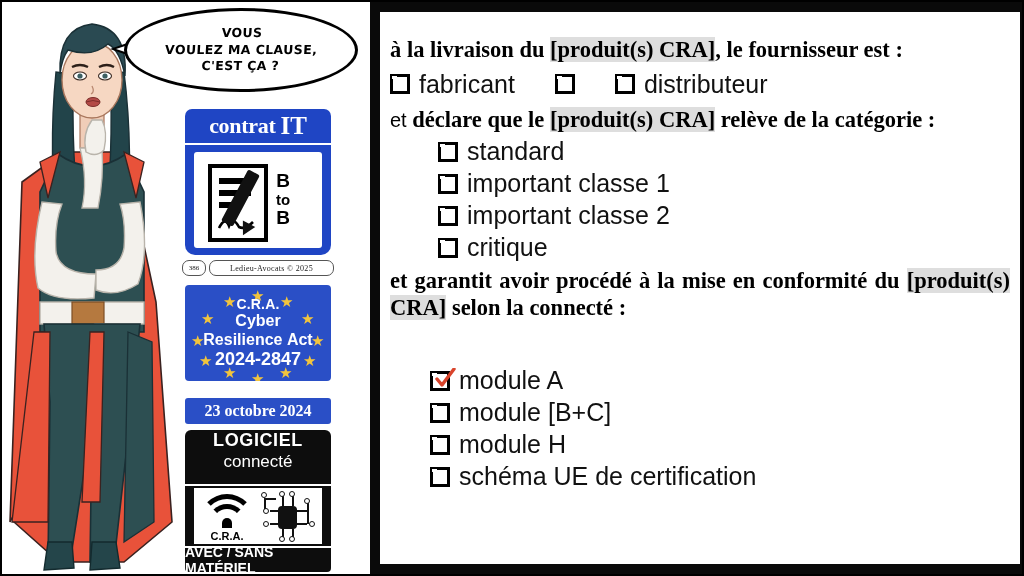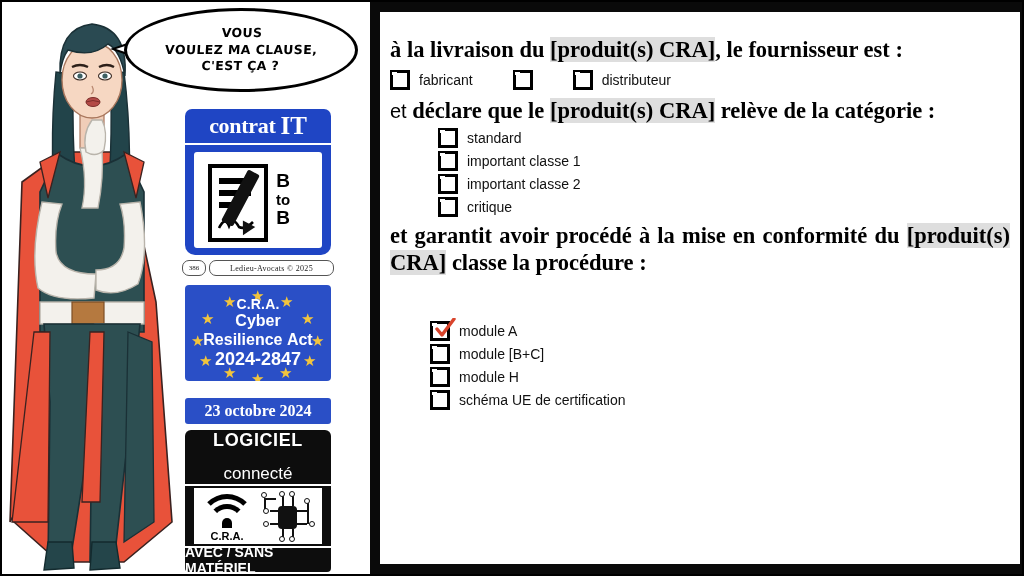--- a/index.html
+++ b/index.html
@@ -91,21 +91,21 @@
   #cra-text .l1{font-size:14px;font-weight:900;letter-spacing:.2px;}
   #cra-text .yr{font-size:18px;font-weight:700;}
   #cra-date{position:absolute;left:183px;top:396px;width:146px;height:26px;
     background:#2a4fc6;border-radius:3px;display:flex;align-items:center;
     justify-content:center;font-family:"Liberation Serif",serif;
     font-weight:700;font-size:16px;color:#fff;}
 
   
   #logiciel-card{position:absolute;left:183px;top:428px;width:146px;height:144px;}
   #logiciel-head{width:100%;height:54px;background:#0d0d0d;border-radius:6px 6px 0 0;
-    display:flex;flex-direction:column;align-items:center;justify-content:space-between;}
+    display:flex;flex-direction:column;align-items:center;justify-content:flex-start;}
   #logiciel-head .l1{font-family:"Liberation Sans",sans-serif;font-weight:900;
     font-size:18px;color:#fff;letter-spacing:.6px;}
   #logiciel-head .l2{font-family:"Liberation Sans",sans-serif;font-weight:400;
     font-size:17px;color:#fff;margin-top:1px;}
   #logiciel-body{width:100%;height:60px;background:#0d0d0d;margin-top:2px;
     position:relative;}
   #logiciel-white{position:absolute;left:9px;top:2px;width:128px;height:56px;
     background:#fff;display:flex;align-items:center;}
   #wifi-box{position:relative;width:58px;height:52px;margin-left:4px;}
   .wifi-arc{position:absolute;border:5px solid #000;border-bottom-color:transparent;
@@ -135,21 +135,21 @@
     margin:0 0 4px 0;
   }
   .para .light{font-family:"Liberation Sans",sans-serif;font-weight:400;font-size:20px;}
   .hl{background:#dedede;}
 
   .opt-row{display:flex;align-items:center;gap:9px;margin:3px 0;}
   .opt-inline{display:flex;align-items:center;gap:40px;margin:6px 0 8px 0;}
   .opt-inline .opt-row{margin:0;}
   .opt-indent{margin-left:48px;}
   .opt-label{font-family:"Liberation Sans",sans-serif;font-weight:400;
-    font-size:14px;color:#111;}
+    font-size:25px;color:#111;}
 
   .cb{position:relative;width:20px;height:20px;flex:0 0 20px;
       border:3.5px solid #000;box-sizing:border-box;background:#fff;}
   .cb::after{content:"";position:absolute;left:-1px;top:-1px;width:5px;height:3px;
       background:#fff;}
   .cb.checked .tick{position:absolute;left:1px;top:-6px;width:22px;height:20px;}
 </style>
 </head>
 <body>
 
@@ -359,21 +359,21 @@
           <span class="cb"></span>
           <span class="opt-label">important classe 2</span>
         </div>
         <div class="opt-row">
           <span class="cb"></span>
           <span class="opt-label">critique</span>
         </div>
       </div>
 
       <p class="para" style="margin-top:6px;">
-        <span>et garantit avoir procédé à la mise en conformité du </span><span class="hl">[produit(s) CRA]</span><span> classe la procédure :</span>
+        <span>et garantit avoir procédé à la mise en conformité du </span><span class="hl">[produit(s) CRA]</span><span> selon la connecté :</span>
       </p>
 
       <div class="opt-indent" style="margin-left:40px;margin-top:45px;">
         <div class="opt-row">
           <span class="cb checked">
             <svg class="tick" viewBox="0 0 22 20">
               <path d="M3 11 L8 17 L20 1" stroke="#d9442c" stroke-width="3.4" fill="none" stroke-linecap="round" stroke-linejoin="round"></path>
             </svg>
           </span>
           <span class="opt-label">module A</span>

